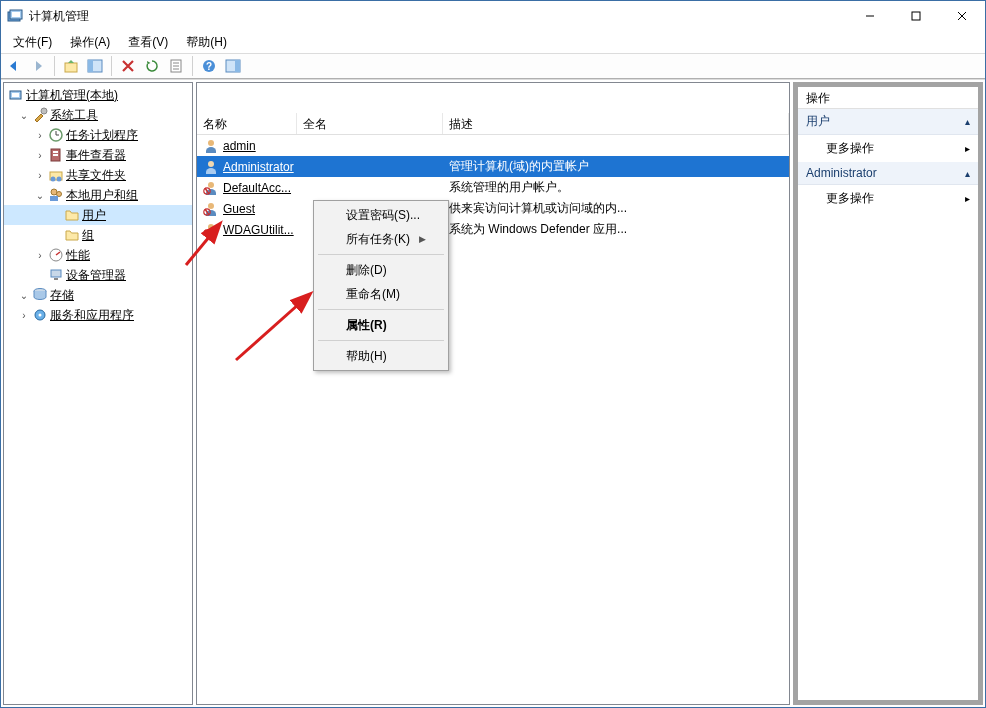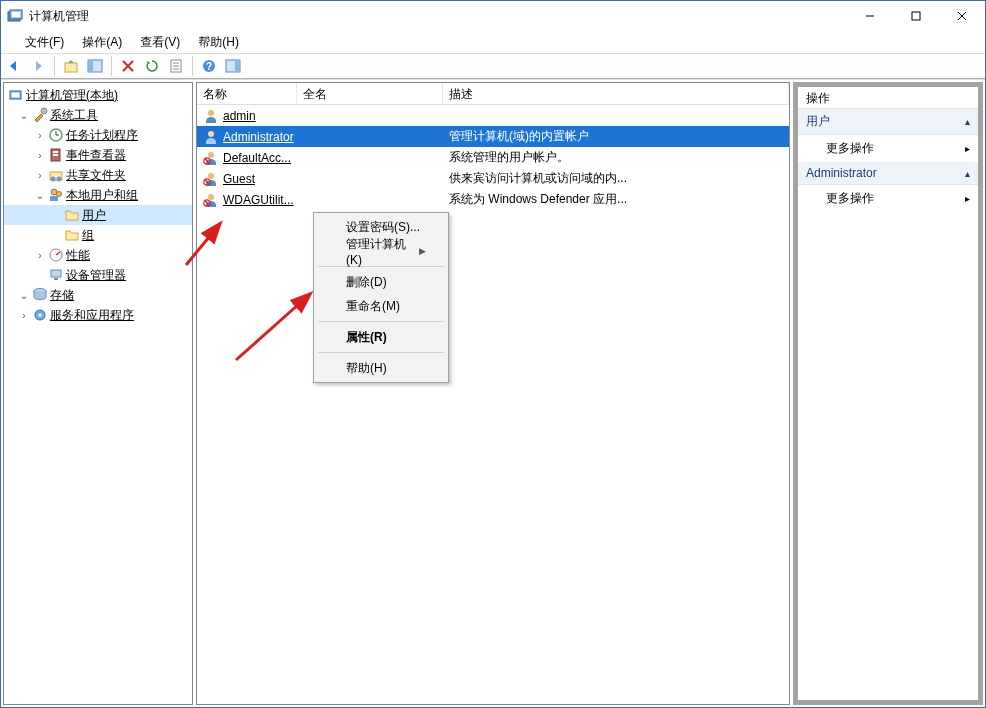--- a/index.html
+++ b/index.html
@@ -12,21 +12,21 @@
     background: #fff;
     overflow: hidden;
   }
   .window { width: 986px; height: 708px; border: 1px solid #3a6ea5; display: flex; flex-direction: column; background: #fff; }
   .titlebar { height: 30px; display: flex; align-items: center; padding: 0 0 0 6px; background: #fff; }
   .titlebar .app-icon { width: 16px; height: 16px; margin-right: 6px; }
   .titlebar .title { flex: 1; font-size: 12px; }
   .win-controls { display: flex; }
   .win-btn { width: 46px; height: 30px; display: flex; align-items: center; justify-content: center; }
 
-  .menubar { height: 22px; display: flex; align-items: center; padding: 2px 16px; gap: 2px; }
+  .menubar { height: 22px; display: flex; align-items: center; padding: 2px 4px; gap: 2px; }
   .menubar .menu-item { padding: 2px 8px; }
 
   .toolbar { height: 26px; border-top: 1px solid #dcdcdc; border-bottom: 1px solid #b0b0b0; display: flex; align-items: center; padding: 0 2px; background: #fdfdfd; gap: 2px; }
   .tb-btn { width: 22px; height: 22px; display: flex; align-items: center; justify-content: center; border-radius: 2px; }
   .tb-sep { width: 1px; height: 20px; background: #d0d0d0; margin: 0 3px; }
 
   .body-area { flex: 1; display: flex; border-top: 1px solid #dcdcdc; min-height: 0; position: relative; }
 
   .tree-pane { width: 190px; border: 1px solid #828790; margin: 2px 0 2px 2px; overflow: auto; background: #fff; }
   .tree { padding: 2px 0; }
@@ -34,42 +34,42 @@
   .tree-node.selected { background: #cde8ff; }
   .tree-node .exp { width: 12px; text-align: center; color: #555; font-size: 10px; cursor: default; }
   .tree-node .icon { width: 16px; height: 16px; margin: 0 2px; flex-shrink: 0; }
   .tree-node .lbl { padding-right: 4px; text-decoration: underline; }
   .depth0 { padding-left: 2px; }
   .depth1 { padding-left: 14px; }
   .depth2 { padding-left: 30px; }
   .depth3 { padding-left: 46px; }
 
   .list-pane { flex: 1; border: 1px solid #828790; margin: 2px 0 2px 3px; display: flex; flex-direction: column; background: #fff; min-width: 0; }
-  .list-header { height: 22px; display: flex; background: #f9a8d4; border-bottom: 1px solid #e0e0e0; }
+  .list-header { height: 22px; display: flex; background: #f9a8d4; border-bottom: 1px solid #e0e0e0; margin-top: 30px; }
   .list-header .col { padding: 3px 6px; border-right: 1px solid #e8e8e8; font-weight: normal; font-size: 12px; background: #fff; }
   .list-body { flex: 1; overflow: auto; position: relative; }
   .list-row { display: flex; height: 21px; align-items: center; }
   .list-row.selected { background: #1e74d2; color: #fff; }
   .list-row .cell { padding: 0 6px; overflow: hidden; text-overflow: ellipsis; white-space: nowrap; }
   .list-row .cell:first-child { display: flex; align-items: center; gap: 4px; text-decoration: underline; }
   .user-icon { width: 16px; height: 16px; flex-shrink: 0; }
 
   .col-name { width: 100px; }
   .col-full { width: 146px; }
   .col-desc { flex: 1; }
 
   .actions-pane { width: 190px; border: 5px solid #a3a3a3; margin: 2px 2px 2px 3px; background: #fff; display: flex; flex-direction: column; }
   .actions-header { height: 22px; padding: 3px 8px; border-bottom: 1px solid #e0e0e0; background: #fff; font-size: 12px; }
   .actions-group-hdr { background: #eef3fa; padding: 4px 8px; display: flex; align-items: center; justify-content: space-between; border-bottom: 1px solid #e0e6ef; color: #1a3e6e; }
   .actions-item { padding: 5px 8px 5px 28px; display: flex; align-items: center; justify-content: space-between; }
   .chev { font-size: 10px; }
 
   .context-menu {
     position: absolute;
-    left: 312px; top: 132px;
+    left: 312px; top: 120px;
     width: 136px;
     background: #f2f2f2;
     border: 1px solid #a0a0a0;
     box-shadow: 2px 2px 4px rgba(0,0,0,0.25);
     padding: 2px;
     z-index: 50;
   }
   .ctx-item { height: 24px; padding: 0 20px 0 30px; display: flex; align-items: center; justify-content: space-between; position: relative; }
   .ctx-item.bold { font-weight: bold; }
   .ctx-sep { height: 1px; background: #d0d0d0; margin: 3px 2px; }
@@ -424,21 +424,21 @@
         <span>更多操作</span>
         <span class="chev">▸</span>
       </div>
     </div>
 
     <div class="context-menu">
       <div class="ctx-item">
           <span>设置密码(S)...</span>
         </div>
       <div class="ctx-item">
-          <span>管理计算机(K)</span>
+          <span>所有任务(K)</span>
           <span class="ctx-sub">▶</span>
         </div>
       <div class="ctx-sep"></div>
       <div class="ctx-item">
           <span>删除(D)</span>
         </div>
       <div class="ctx-item">
           <span>重命名(M)</span>
         </div>
       <div class="ctx-sep"></div>

